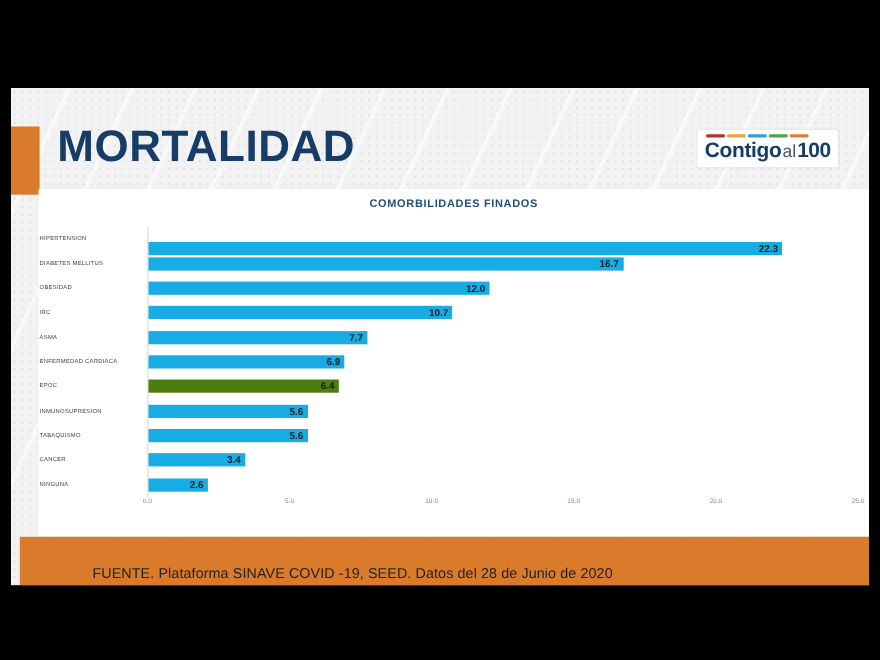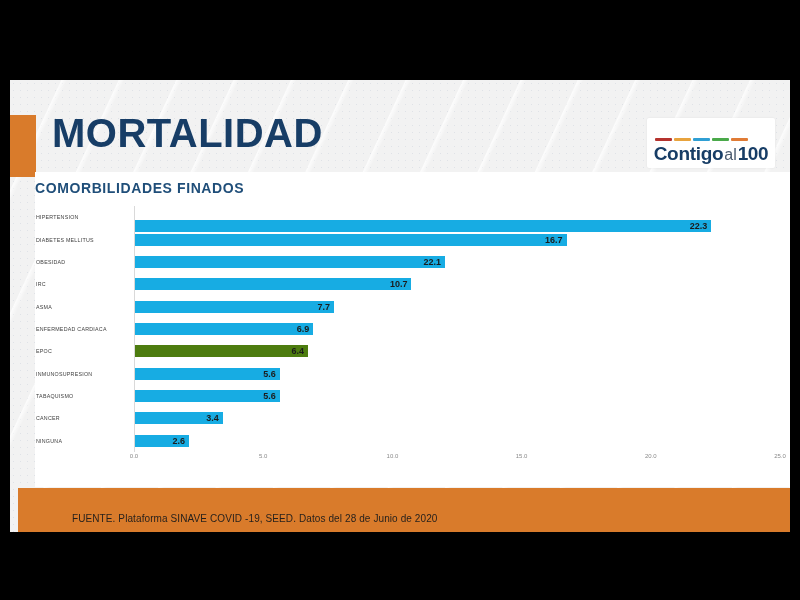--- a/index.html
+++ b/index.html
@@ -65,24 +65,24 @@
     font-size: 40px;
     font-weight: 800;
     letter-spacing: 0.5px;
     color: #173d66;
     line-height: 1;
   }
 
   
   .logo {
     position: absolute;
-    right: 15px;
+    right: 28px;
     top: 38px;
     background: #ffffff;
-    padding: 20px 7px 5px 7px;
+    padding: 4px 7px 5px 7px;
     border-radius: 2px;
     box-shadow: 0 0 2px rgba(0,0,0,0.08);
   }
   .logo-bars {
     display: flex;
     gap: 2px;
     margin-bottom: 3px;
     padding: 0 1px;
   }
   .logo-bars i {
@@ -110,21 +110,22 @@
     width: 755px;
     height: 315px;
     background: #ffffff;
   }
 
   .chart-title {
     position: absolute;
     left: 0;
     right: 0;
     top: 8px;
-    font-size: 14px;
+    text-align: center;
+    font-size: 10px;
     font-weight: 700;
     letter-spacing: 0.6px;
     color: #1f4e79;
   }
 
   
   .plot {
     position: absolute;
     left: 99px;
     top: 34px;
@@ -192,23 +193,23 @@
   .footer-band {
     position: absolute;
     left: 8px;
     top: 408px;
     width: 772px;
     height: 44px;
     background: #d97b2b;
   }
   .footer-text {
     position: absolute;
-    left: 54px;
+    left: 66px;
     top: 25px;
-    font-size: 10px;
+    font-size: 13px;
     color: #231f1c;
     letter-spacing: 0.1px;
   }
 </style>
 </head>
 <body>
 
 <div id="slide-root">
 
   <div class="slide">
@@ -246,21 +247,21 @@
           </div>
           <div class="bar-row">
             <div class="cat-label">DIABETES MELLITUS</div>
             <div class="bar" style="width: 431.528px; background: rgb(23, 172, 227); padding-left: 36px;">
               <span class="bar-value">16.7</span>
             </div>
           </div>
           <div class="bar-row">
             <div class="cat-label">OBESIDAD</div>
             <div class="bar" style="width: 310.08px; background: rgb(23, 172, 227);">
-              <span class="bar-value">22.1</span>
+              <span class="bar-value">12.0</span>
             </div>
           </div>
           <div class="bar-row">
             <div class="cat-label">IRC</div>
             <div class="bar" style="width: 276.488px; background: rgb(23, 172, 227);">
               <span class="bar-value">10.7</span>
             </div>
           </div>
           <div class="bar-row">
             <div class="cat-label">ASMA</div>

